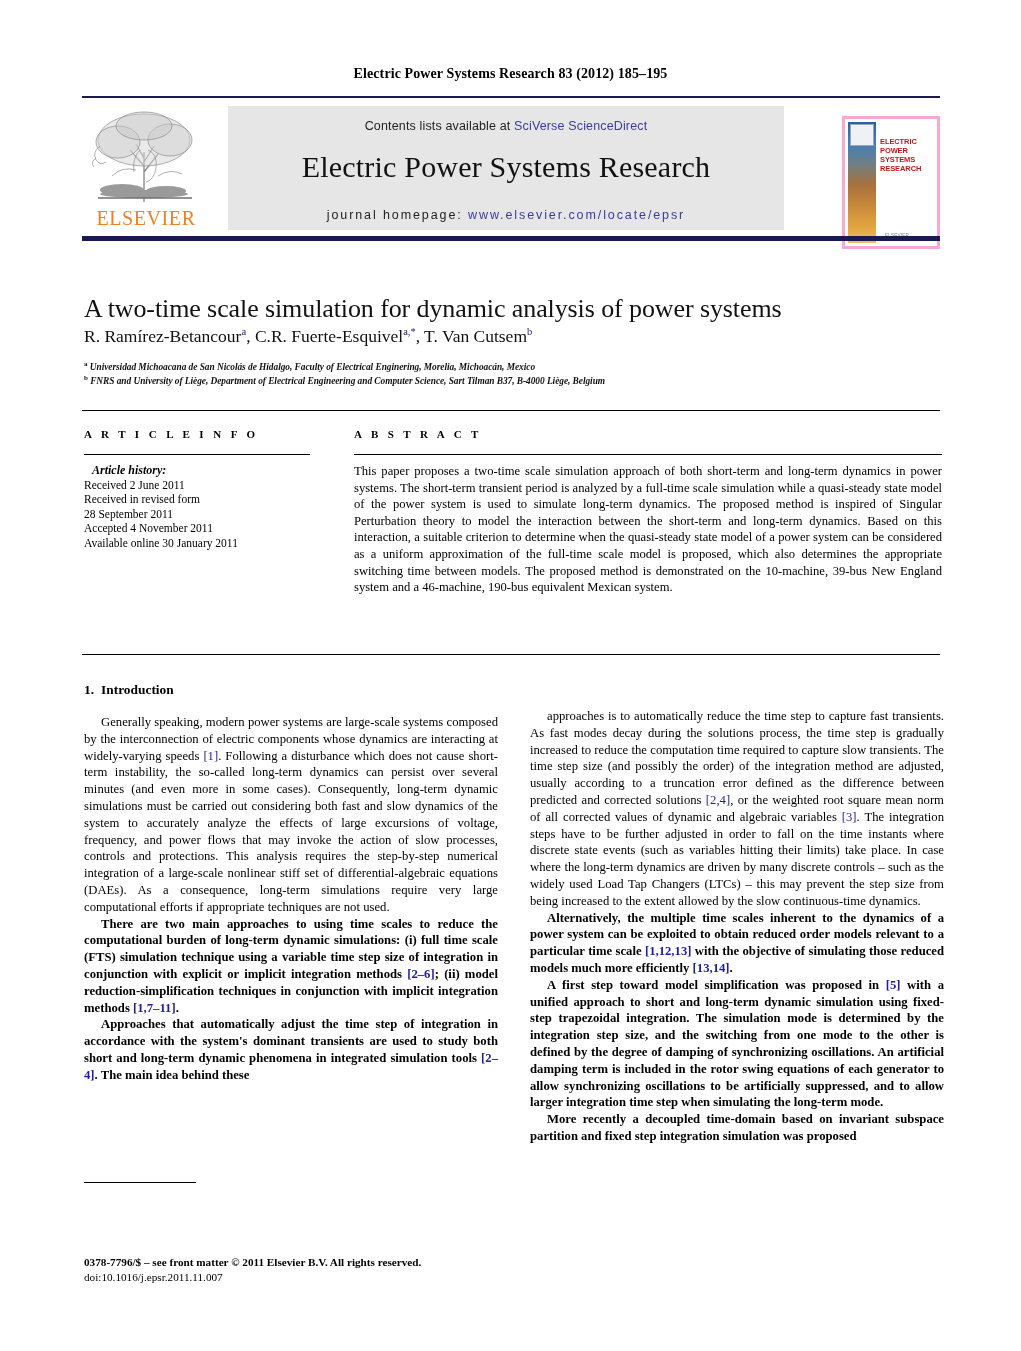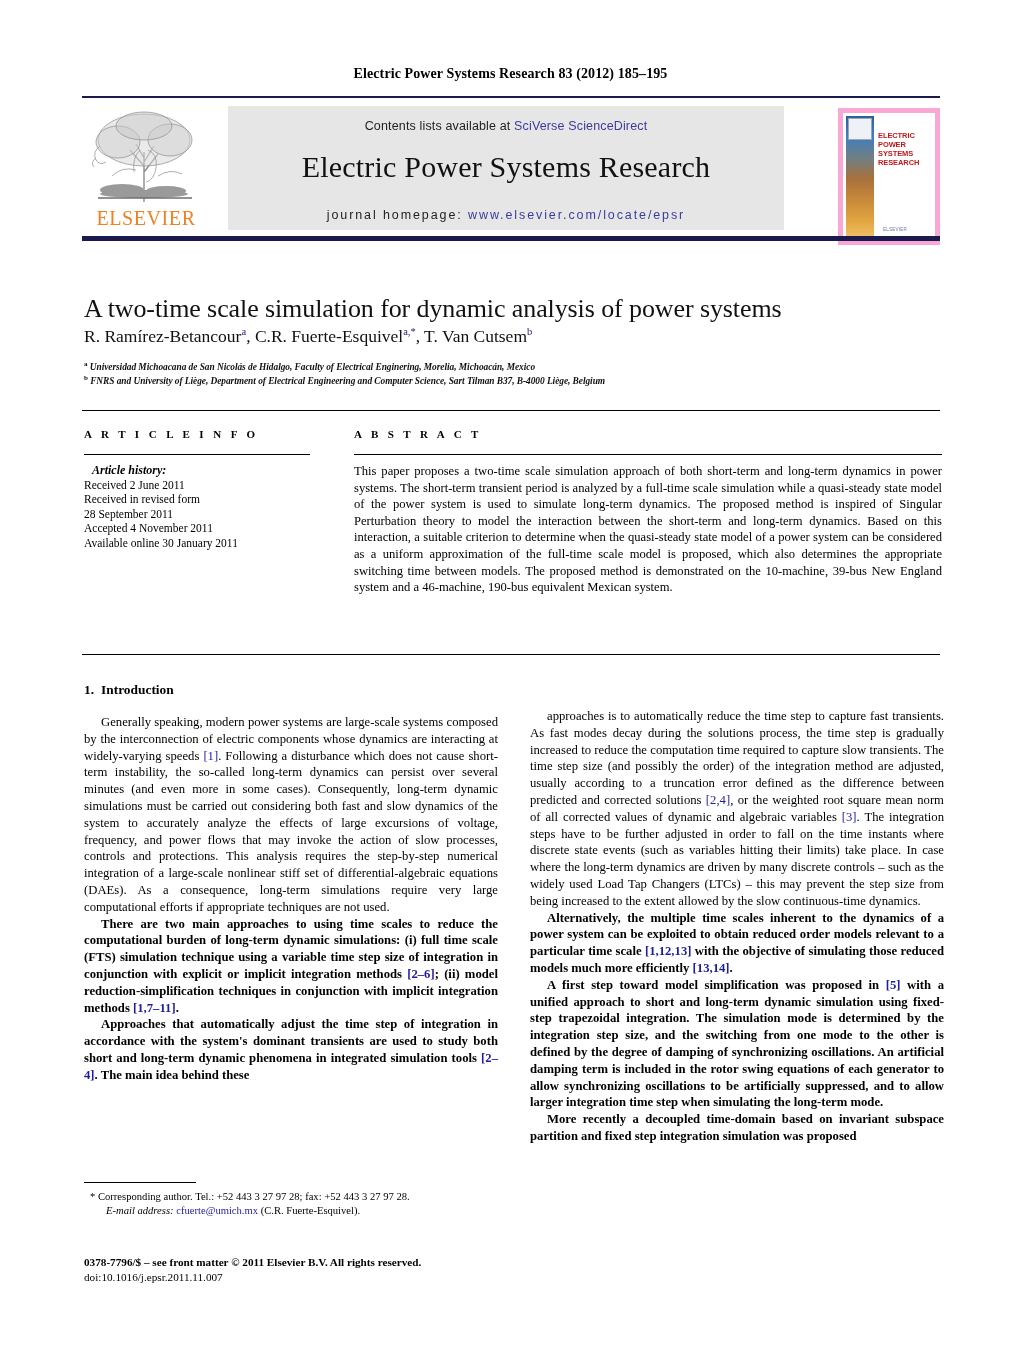--- a/index.html
+++ b/index.html
@@ -96,25 +96,25 @@
     font-family: "Liberation Sans", sans-serif;
     font-size: 12.5px;
     color: #222;
     margin-top: 24px;
     letter-spacing: 1.9px;
   }
   .homepage-line .hp-url { color: #3b3b9e; }
 
   .cover-thumb {
     position: absolute;
-    right: 0px; top: 8px;
+    right: 0px; top: 16px;
     width: 92px;
     height: 127px;
     background: #ffffff;
-    border: 5px solid #f9a8d4;
+    border: 3px solid #f9a8d4;
     overflow: hidden;
   }
   .cover-strip {
     position: absolute;
     left: 3px; top: 3px;
     width: 28px;
     height: 121px;
     background: linear-gradient(#2b5f9e 0%, #3e7ec0 16%, #6d7f86 34%, #a8713c 52%, #c98a3a 70%, #e0a43f 86%, #f0bf62 100%);
   }
   .cover-topbox {
@@ -413,29 +413,18 @@
   <div class="col-right">
     <div>
         <p class="para">approaches is to automatically reduce the time step to capture fast transients. As fast modes decay during the solutions process, the time step is gradually increased to reduce the computation time required to capture slow transients. The time step size (and possibly the order) of the integration method are adjusted, usually according to a truncation error defined as the difference between predicted and corrected solutions <span class="ref">[2,4]</span>, or the weighted root square mean norm of all corrected values of dynamic and algebraic variables <span class="ref">[3]</span>. The integration steps have to be further adjusted in order to fall on the time instants where discrete state events (such as variables hitting their limits) take place. In case where the long-term dynamics are driven by many discrete controls – such as the widely used Load Tap Changers (LTCs) – this may prevent the step size from being increased to the extent allowed by the slow continuous-time dynamics.</p>
         <p class="para">Alternatively, the multiple time scales inherent to the dynamics of a power system can be exploited to obtain reduced order models relevant to a particular time scale <span class="ref">[1,12,13]</span> with the objective of simulating those reduced models much more efficiently <span class="ref">[13,14]</span>.</p>
         <p class="para">A first step toward model simplification was proposed in <span class="ref">[5]</span> with a unified approach to short and long-term dynamic simulation using fixed-step trapezoidal integration. The simulation mode is determined by the integration step size, and the switching from one mode to the other is defined by the degree of damping of synchronizing oscillations. An artificial damping term is included in the rotor swing equations of each generator to allow synchronizing oscillations to be artificially suppressed, and to allow larger integration time step when simulating the long-term mode.</p>
         <p class="para">More recently a decoupled time-domain based on invariant subspace partition and fixed step integration simulation was proposed</p>
       </div>
   </div>
 
   <div class="fn-rule"></div>
-  <div class="footnote">
-    <span class="ind">
-      <span>*</span>
-      <span>Corresponding author. Tel.: +52 443 3 27 97 28; fax: +52 443 3 27 97 28.</span>
-    </span>
-    <span class="ind2">
-      <em>E-mail address:</em>
-      <span class="mail">cfuerte@umich.mx</span>
-      <span>(C.R. Fuerte-Esquivel).</span>
-    </span>
-  </div>
   <div class="imprint">
     <div>0378-7796/$ – see front matter © 2011 Elsevier B.V. All rights reserved.</div>
     <div><span class="doi">doi:</span><span class="doi">10.1016/j.epsr.2011.11.007</span></div>
   </div>
 
 </div>
 
 </body></html>

